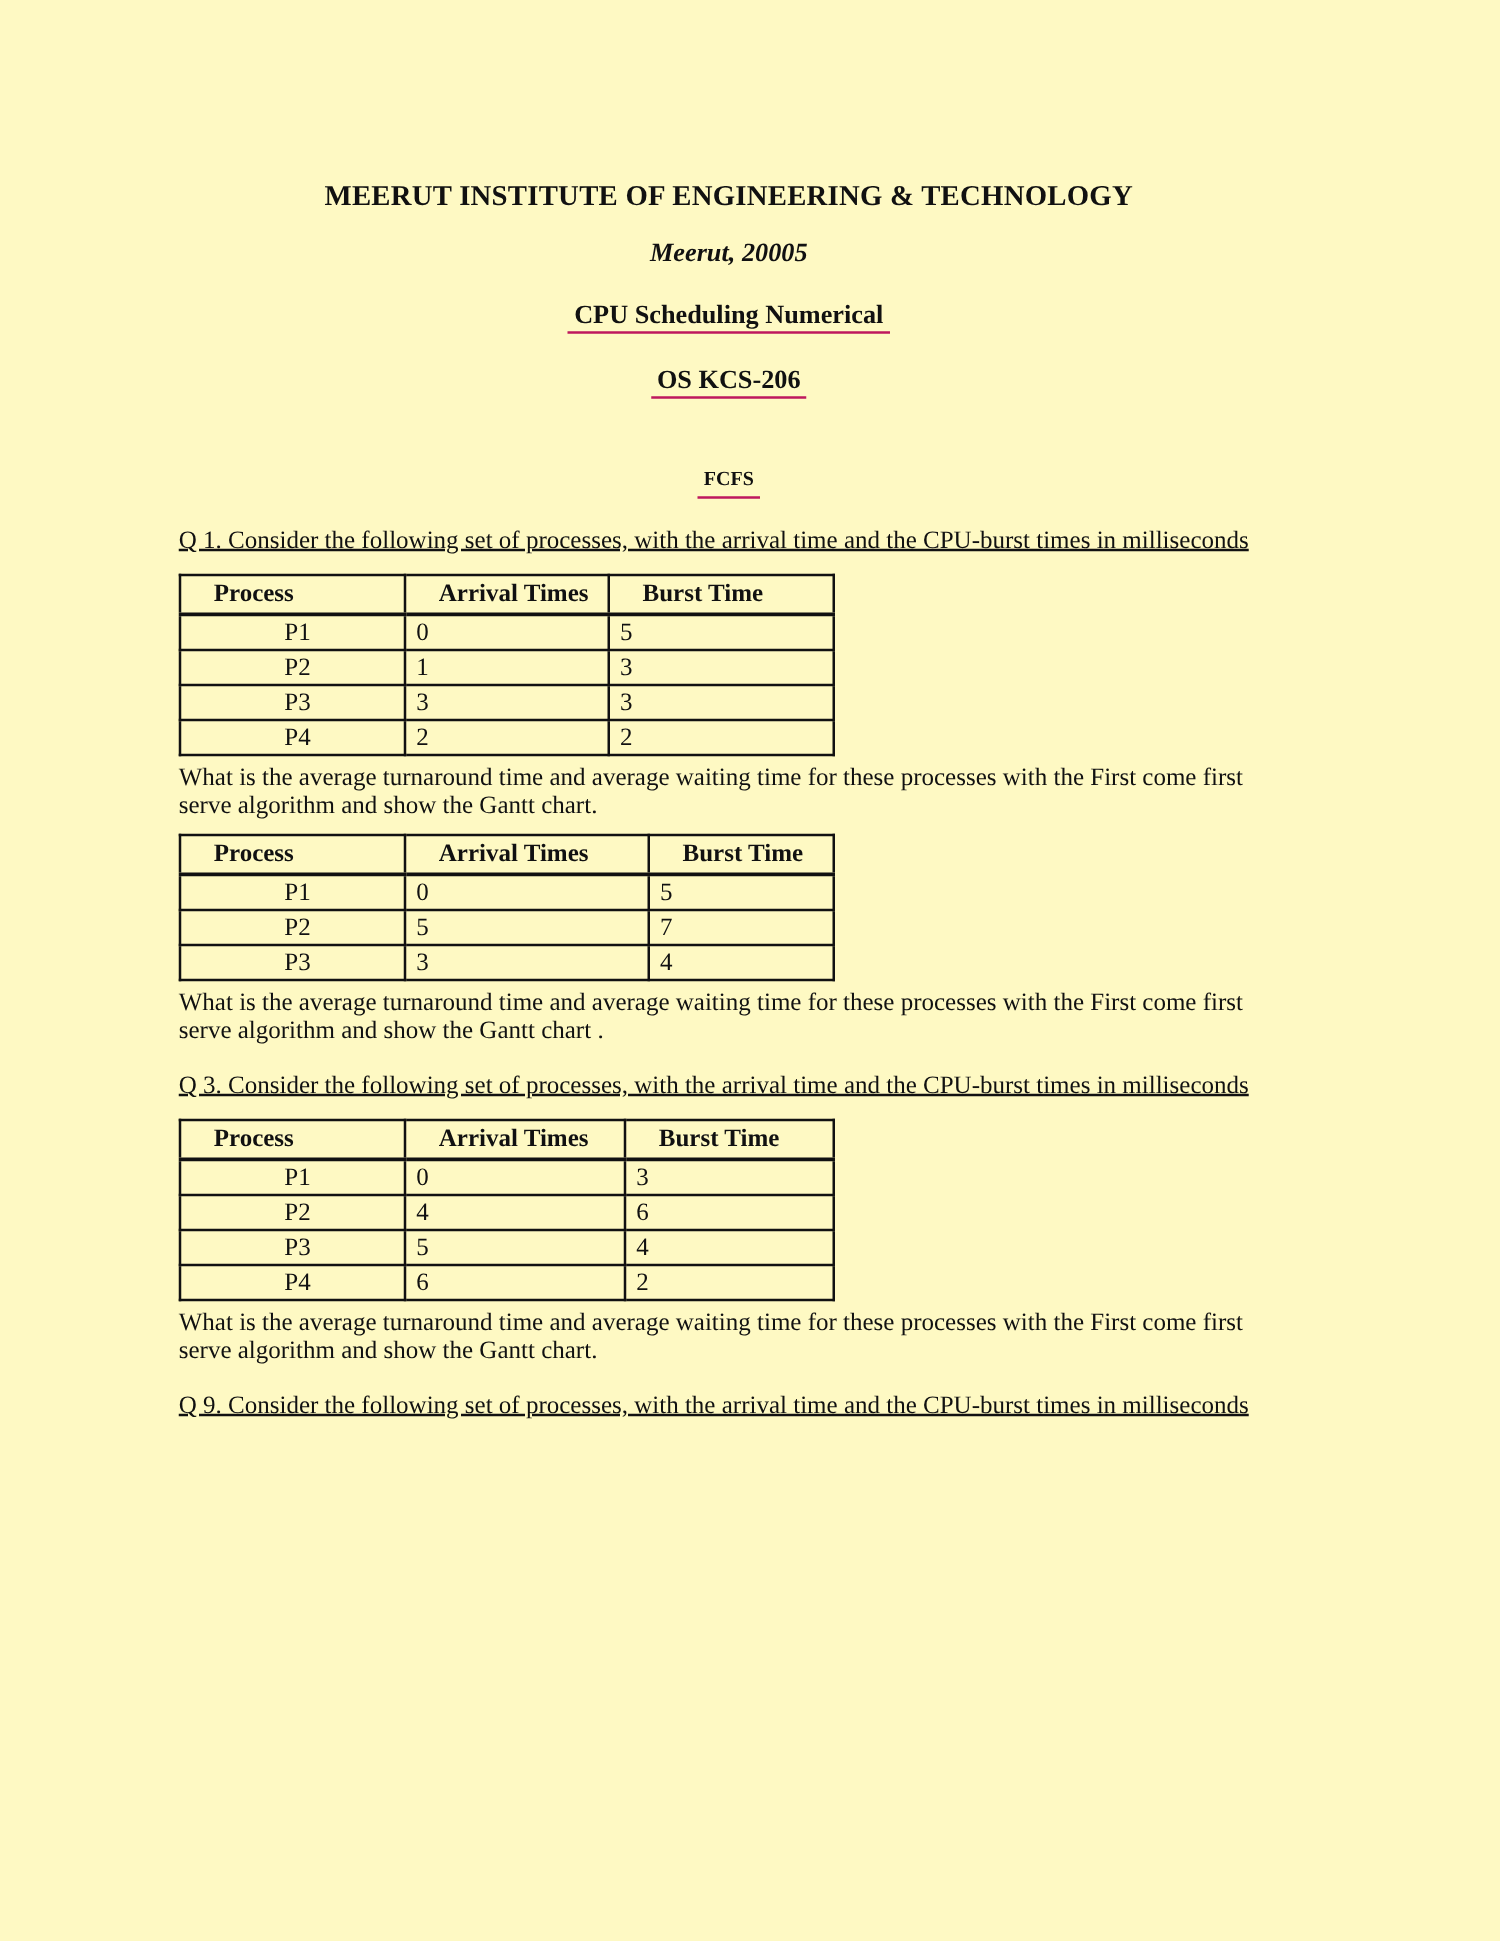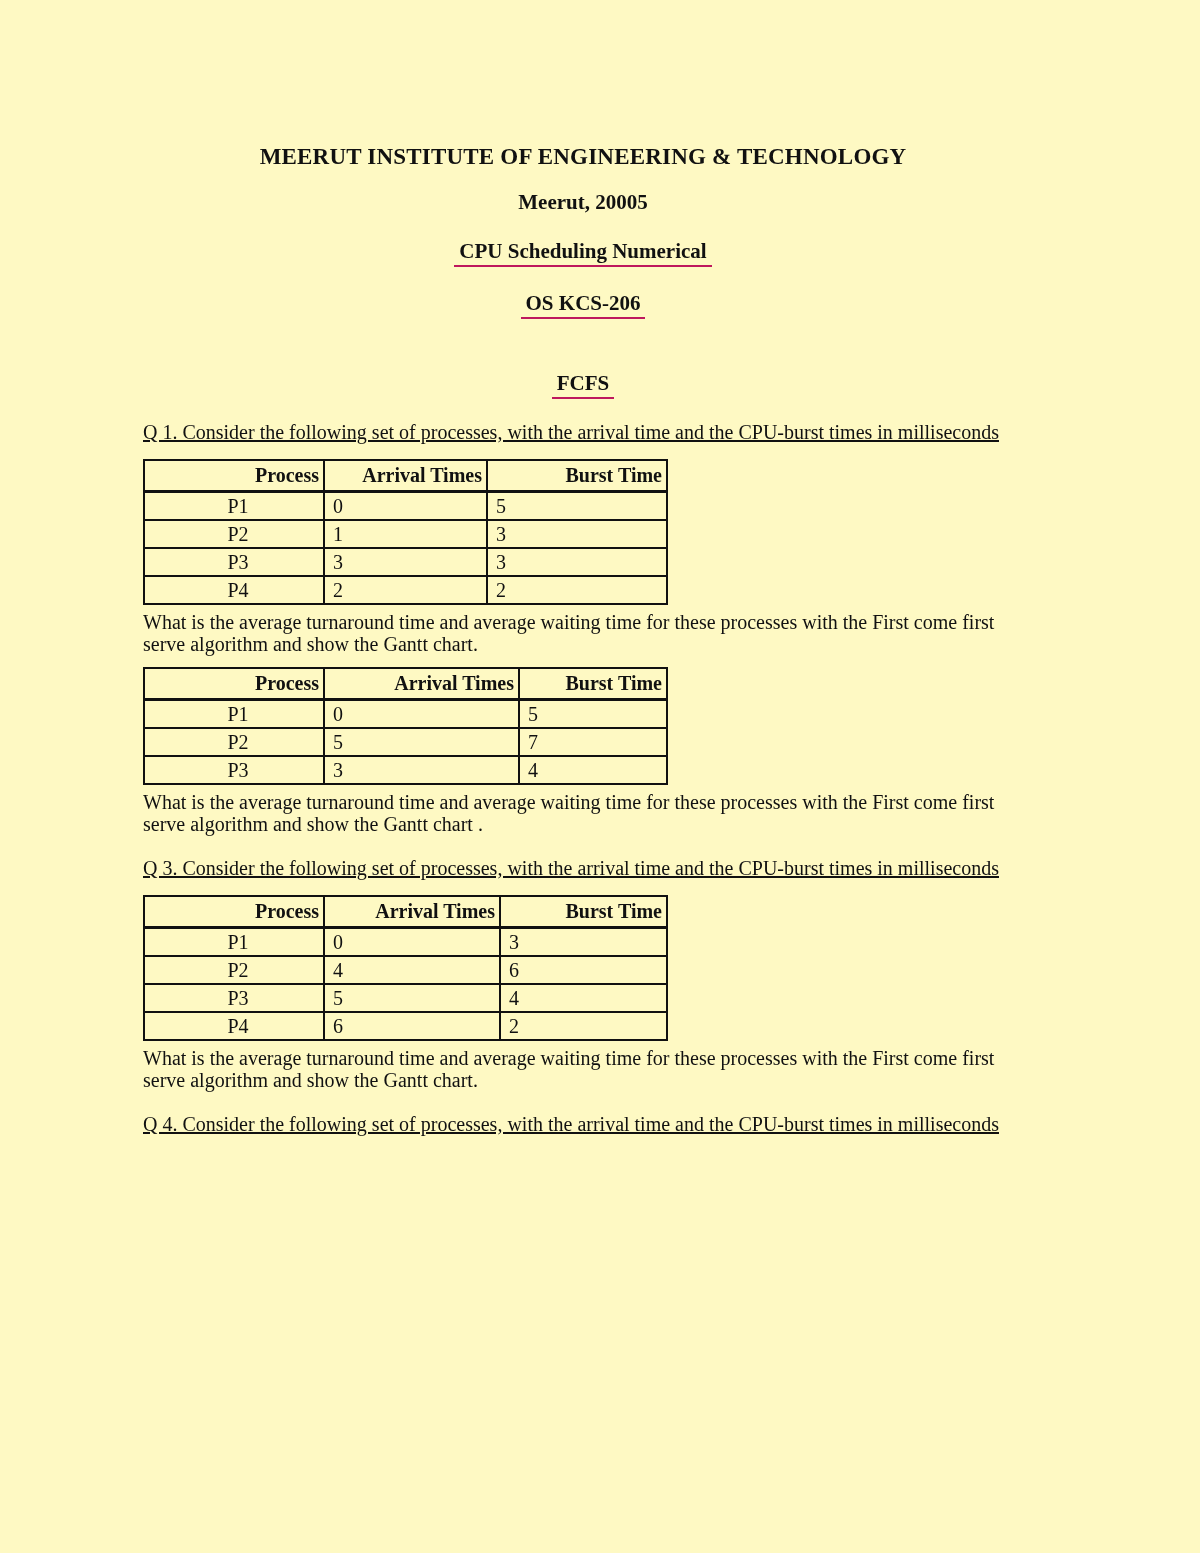--- a/index.html
+++ b/index.html
@@ -24,24 +24,24 @@
   .center { text-align: center; }
   .bold { font-weight: bold; }
   h1.doc-heading {
     font-size: 23px;
     line-height: 27px;
     margin: 0;
     font-weight: bold;
     letter-spacing: 0.2px;
   }
   p { margin: 0; }
-  .p-loc  { margin-top: 20px; font-size: 21px; line-height: 25px; }
+  .p-loc  { margin-top: 20px; font-size: 21px; line-height: 25px; font-style: italic; }
   .p-doc  { margin-top: 24px; font-size: 21px; line-height: 25px; }
   .p-code { margin-top: 24px; font-size: 21px; line-height: 25px; }
-  .p-sec  { margin-top: 52px; font-size: 21px; line-height: 25px; }
+  .p-sec  { margin-top: 52px; font-size: 16px; line-height: 25px; }
   .u {
     display: inline-block;
     border-bottom: 2px solid #be185d;
     padding: 0 5px 1px 5px;
   }
   .q {
     margin-top: 18px;
     font-size: 20px;
     line-height: 30px;
     text-decoration: underline;
@@ -55,22 +55,22 @@
     margin-top: 12px;
     border-collapse: collapse;
     table-layout: fixed;
     font-size: 20px;
   }
   table.proc, table.proc th, table.proc td {
     border: 2px solid #111111;
   }
   table.proc th {
     font-weight: bold;
-    text-align: right;
-    padding: 2px 4px 2px 6px;
+    text-align: left;
+    padding: 2px 4px 2px 26px;
     height: 25px;
     border-bottom-width: 3px;
     white-space: nowrap;
   }
   table.proc td {
     height: 24px;
     padding: 1px 4px 1px 8px;
     text-align: left;
     white-space: nowrap;
   }
@@ -209,16 +209,16 @@
           <tr>
             <td>P4</td>
             <td>6</td>
             <td>2</td>
           </tr>
         </tbody>
     </table>
 
     <p class="follow">What is the average turnaround time and average waiting time for these processes with the First come first serve algorithm and show the Gantt chart.</p>
 
-    <p class="q">Q 4. Consider the following set of processes, with the arrival time and the CPU-burst times in milliseconds</p>
+    <p class="q">Q 9. Consider the following set of processes, with the arrival time and the CPU-burst times in milliseconds</p>
 
   </div>
 </div>
 
 </body></html>

